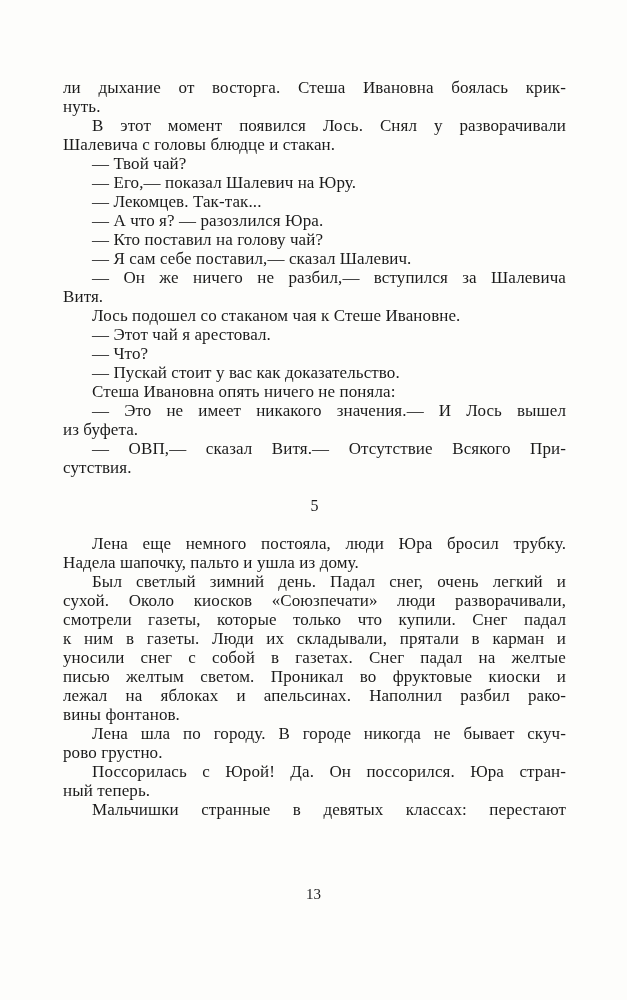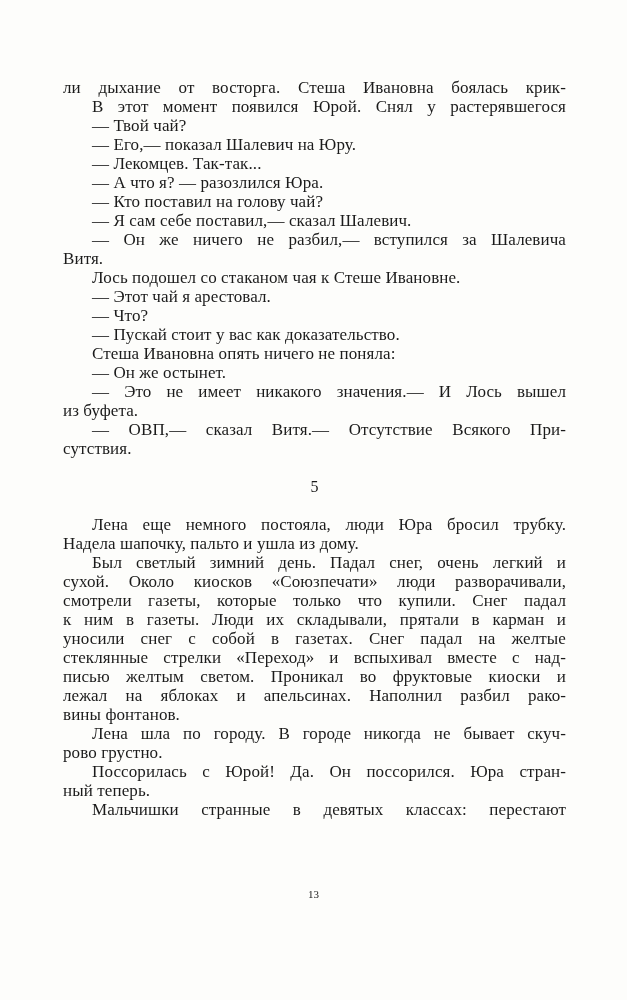--- a/index.html
+++ b/index.html
@@ -43,61 +43,61 @@
     margin-top: 19px;
     margin-bottom: 19px;
     text-align: center;
   }
   .page-number {
     position: absolute;
     top: 885px;
     left: 0;
     width: 627px;
     text-align: center;
-    font-size: 11px;
+    font-size: 15px;
     line-height: 19px;
   }
 </style>
 </head>
 <body>
 
 <div class="page">
   <div class="text-block">
     <div>
         <div class="line justify">ли дыхание от восторга. Стеша Ивановна боялась крик-</div>
-        <div class="line indent justify">В этот момент появился Юрой. Снял у растерявшегося</div>
+        <div class="line">нуть.</div>
+        <div class="line indent justify">В этот момент появился Лось. Снял у разворачивали</div>
+        <div class="line">Шалевича с головы блюдце и стакан.</div>
         <div class="line indent">— Твой чай?</div>
         <div class="line indent">— Его,— показал Шалевич на Юру.</div>
         <div class="line indent">— Лекомцев. Так-так...</div>
         <div class="line indent">— А что я? — разозлился Юра.</div>
         <div class="line indent">— Кто поставил на голову чай?</div>
         <div class="line indent">— Я сам себе поставил,— сказал Шалевич.</div>
         <div class="line indent justify">— Он же ничего не разбил,— вступился за Шалевича</div>
         <div class="line">Витя.</div>
         <div class="line indent">Лось подошел со стаканом чая к Стеше Ивановне.</div>
         <div class="line indent">— Этот чай я арестовал.</div>
         <div class="line indent">— Что?</div>
         <div class="line indent">— Пускай стоит у вас как доказательство.</div>
         <div class="line indent">Стеша Ивановна опять ничего не поняла:</div>
-        <div class="line indent">— Он же остынет.</div>
         <div class="line indent justify">— Это не имеет никакого значения.— И Лось вышел</div>
         <div class="line">из буфета.</div>
         <div class="line indent justify">— ОВП,— сказал Витя.— Отсутствие Всякого При-</div>
         <div class="line">сутствия.</div>
       </div>
     <div class="chapter">5</div>
     <div>
         <div class="line indent justify">Лена еще немного постояла, люди Юра бросил трубку.</div>
         <div class="line">Надела шапочку, пальто и ушла из дому.</div>
         <div class="line indent justify">Был светлый зимний день. Падал снег, очень легкий и</div>
         <div class="line justify">сухой. Около киосков «Союзпечати» люди разворачивали,</div>
         <div class="line justify">смотрели газеты, которые только что купили. Снег падал</div>
         <div class="line justify">к ним в газеты. Люди их складывали, прятали в карман и</div>
         <div class="line justify">уносили снег с собой в газетах. Снег падал на желтые</div>
-        <div class="line justify">стеклянные стрелки «Переход» и вспыхивал вместе с над-</div>
         <div class="line justify">писью желтым светом. Проникал во фруктовые киоски и</div>
         <div class="line justify">лежал на яблоках и апельсинах. Наполнил разбил рако-</div>
         <div class="line">вины фонтанов.</div>
         <div class="line indent justify">Лена шла по городу. В городе никогда не бывает скуч-</div>
         <div class="line">рово грустно.</div>
         <div class="line indent justify">Поссорилась с Юрой! Да. Он поссорился. Юра стран-</div>
         <div class="line">ный теперь.</div>
         <div class="line indent justify">Мальчишки странные в девятых классах: перестают</div>
       </div>
   </div>

